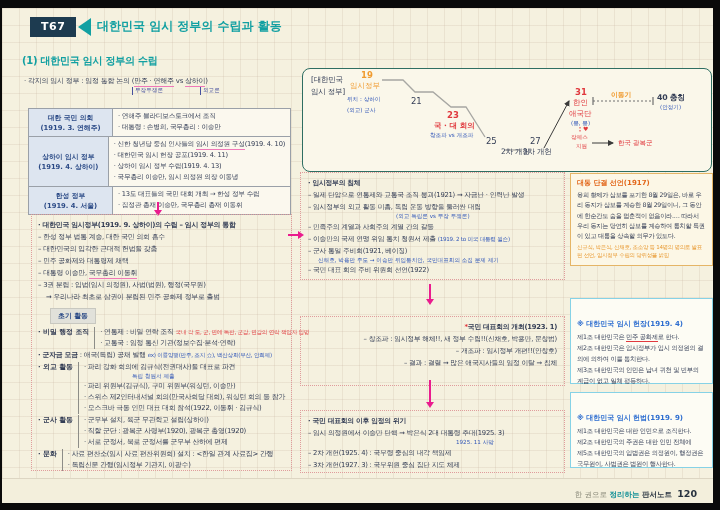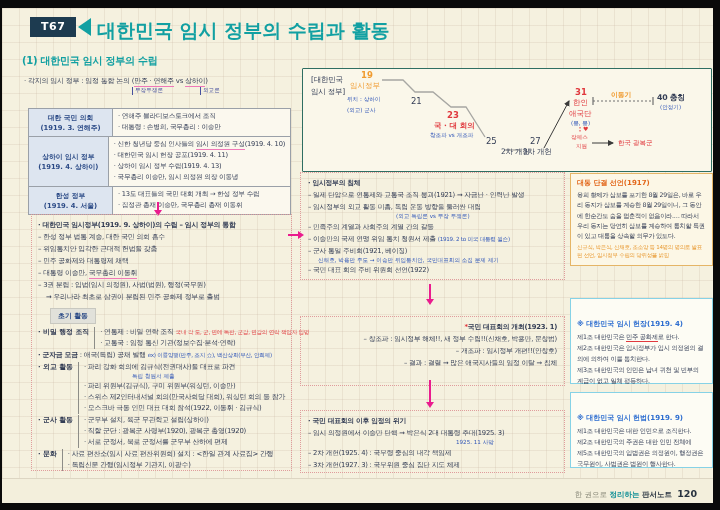--- a/index.html
+++ b/index.html
@@ -12,21 +12,21 @@
     background-image:linear-gradient(rgba(205,190,170,.28) 1px,transparent 1px),
                      linear-gradient(90deg,rgba(205,190,170,.28) 1px,transparent 1px);
     background-size:17px 17px;
   }
   .abs { position:absolute; }
   
   .hdr-badge { position:absolute; left:28px; top:9px; background:#1d3b50; color:#fff;
     font-weight:bold; font-size:11px; padding:3px 11px 4px; letter-spacing:.5px; }
   .hdr-chev { position:absolute; left:76px; top:10px; width:0; height:0;
     border-top:9px solid transparent; border-bottom:9px solid transparent; border-right:13px solid #12a0a2; }
-  .hdr-title { position:absolute; left:95px; top:10px; color:#12a0a2; font-weight:bold; font-size:19px; white-space:nowrap; }
+  .hdr-title { position:absolute; left:95px; top:10px; color:#12a0a2; font-weight:bold; font-size:12px; white-space:nowrap; }
   
   .t { color:#333d55; letter-spacing:-0.25px; white-space:nowrap; }
   .b { font-weight:bold; }
   .teal { color:#12a0a2; }
   .red { color:#e0393e; }
   .blue { color:#3056b8; }
   .orange { color:#f09b2f;text-align:right; }
   .purp { color:#47519e; }
   .pu { border-bottom:1.5px solid #f078b8; padding-bottom:.5px; }
   .ru { border-bottom:1.2px solid #e0393e; padding-bottom:.5px; }
@@ -47,21 +47,21 @@
            color:#2b4a86; font-weight:bold; font-size:6.9px; padding:2px 7px; }
   .act { display:flex; align-items:flex-start; margin-top:1px; }
   .act-label { font-weight:bold; white-space:nowrap; margin-right:5px; font-size:6.9px; line-height:11px; color:#333d55; }
   .act-list { border-left:1px solid #8d8d88; padding-left:5px; }
   .act-list .ln { line-height:11px; }
   
   .mbox { position:absolute; left:298px; width:265px; border:1px dotted #e09c9c; padding:4px 7px; }
   .mbox .ln { font-size:6.8px; line-height:12px; }
   
   .dgm { position:absolute; left:300px; top:60px; width:410px; height:104px;
-         border:1.6px solid #2e6e62; border-radius:1px; background:#faf7ea; }
+         border:1.6px solid #2e6e62; border-radius:8px; background:#faf7ea; }
   .dgm span { position:absolute; white-space:nowrap; }
   
   .rboxA { position:absolute; left:568px; top:165px; width:143px; height:93px;
            border:1px solid #e5b566; background:#fcf7e6; padding:4px 6px; }
   .rboxA .ttl { color:#e2671b; font-weight:bold; font-size:7px; margin-bottom:2px; }
   .rboxA .bd { color:#333d55; font-size:6.2px; line-height:10.3px; letter-spacing:-0.3px; }
   .rboxA .nt2 { color:#e89a33; font-size:5.5px; line-height:8px; letter-spacing:-0.3px; margin-top:2px; }
   .rboxB { position:absolute; left:568px; width:143px; border:1.2px solid #86d2e6; background:#fdfcf4; padding:20px 6px; }
   .rboxB .ttl { color:#2e6ed0; font-weight:bold; font-size:7px; margin-bottom:2px; white-space:nowrap; }
   .rboxB .bd { color:#333d55; font-size:6.3px; line-height:11px; letter-spacing:-0.3px; }
@@ -128,21 +128,21 @@
           <div class="ln t">· 집정관 총재 이승만, 국무총리 총재 이동휘</div>
         </div>
       </div>
     </div>
 
     <div class="varrow" style="left:155px;top:194px;height:8px;"></div>
 
     <div class="lbox">
       <div class="ln t b">· 대한민국 임시정부(1919. 9. 상하이)의 수립 – 임시 정부의 통합</div>
       <div class="ln t">– 한성 정부 법통 계승, 대한 국민 의회 흡수</div>
-      <div class="ln t">– 위임통치안 입각한 근대적 헌법을 갖춤</div>
+      <div class="ln t">– 대한민국의 입각한 근대적 헌법을 갖춤</div>
       <div class="ln t">– 민주 공화제와 대통령제 채택</div>
       <div class="ln t"><span>– 대통령 이승만, </span><span class="pu">국무총리 이동휘</span></div>
       <div class="ln t">– 3권 분립 : 입법(임시 의정원), 사법(법원), 행정(국무원)</div>
       <div class="ln t" style="padding-left:8px;">→ 우리나라 최초로 삼권이 분립된 민주 공화제 정부로 출범</div>
 
       <div class="badge">초기 활동</div>
 
       <div class="act">
         <span class="act-label">· 비밀 행정 조직</span>
         <div class="act-list">

